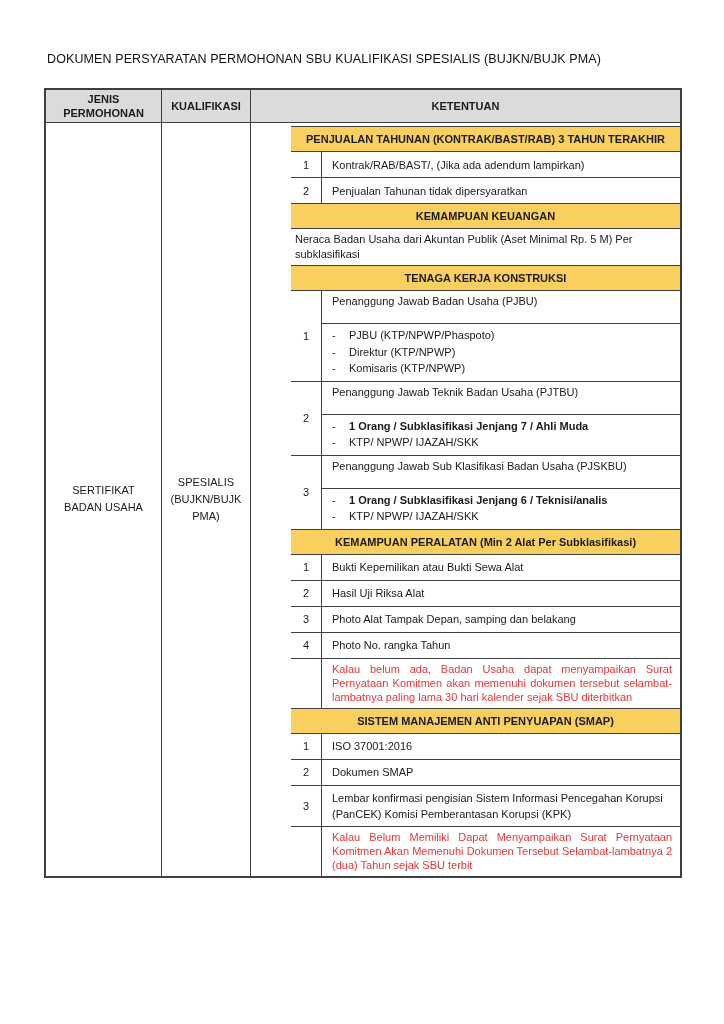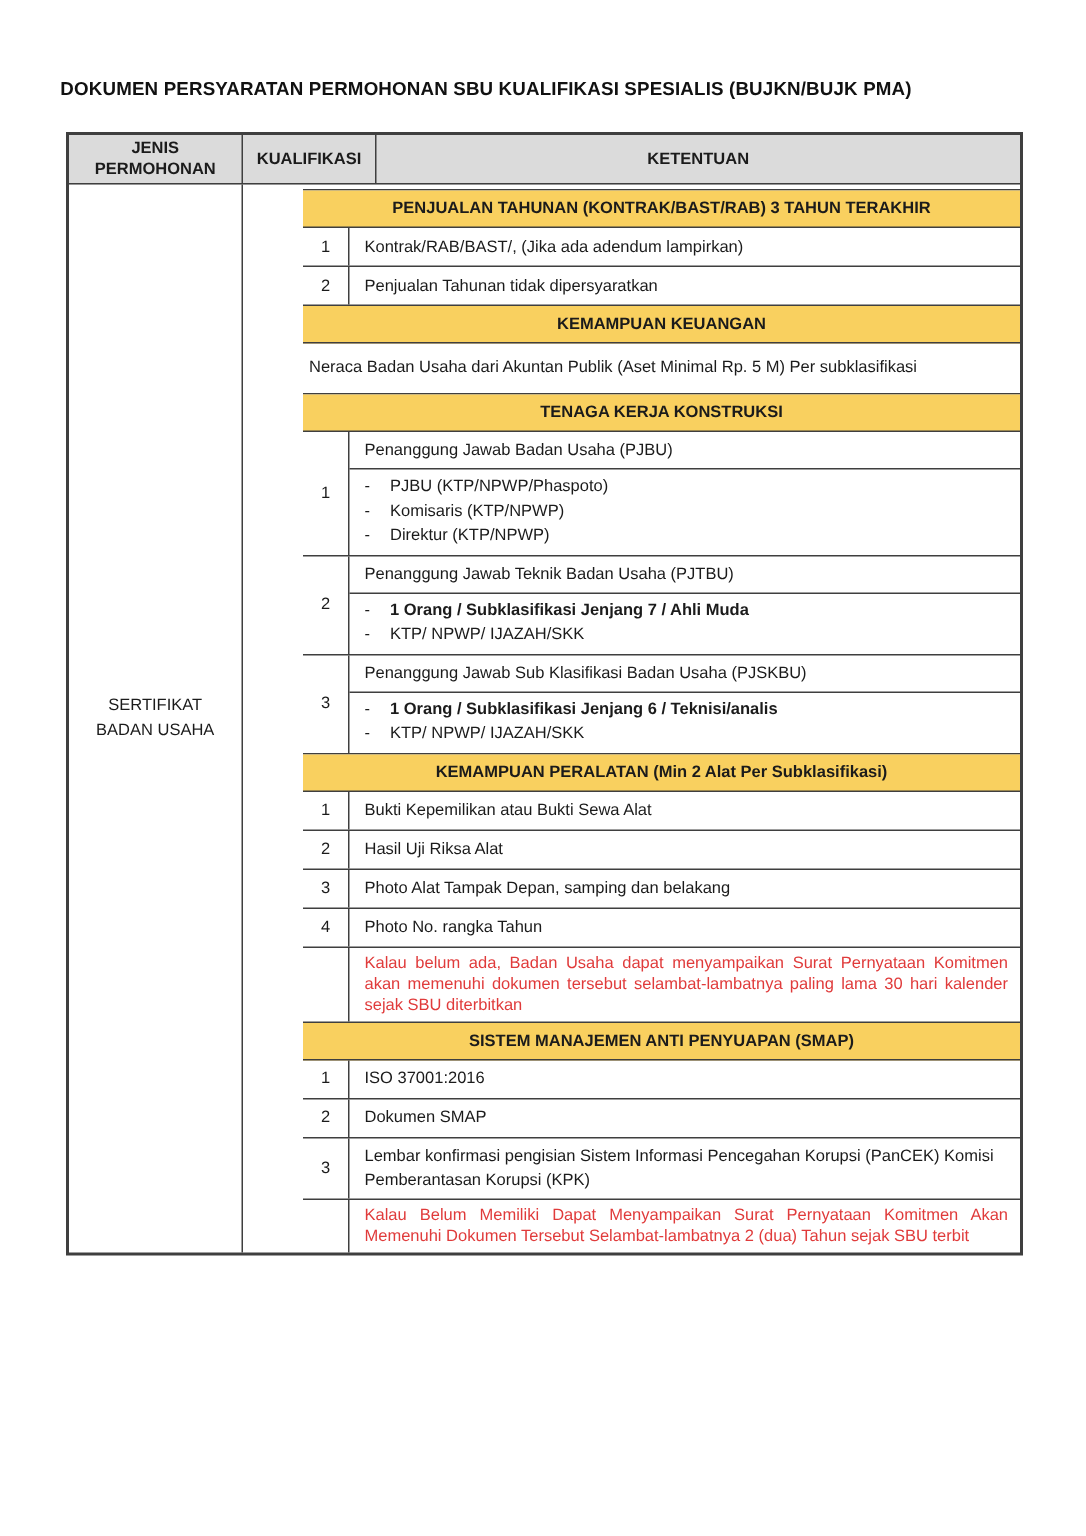--- a/index.html
+++ b/index.html
@@ -13,21 +13,21 @@
   html,body{background:#fff;}
   body{
     width:724px;height:1024px;
     font-family:"Liberation Sans",sans-serif;
     color:var(--ink);
     position:relative;
   }
   .page{position:relative;width:724px;height:1024px;background:#fff;overflow:hidden;}
   .doc-title{
     position:absolute;top:52px;left:0;width:648px;
-    text-align:center;font-weight:700;font-size:12.5px;letter-spacing:.1px;color:#111;
+    text-align:center;font-weight:400;font-size:12.5px;letter-spacing:.1px;color:#111;
   }
   .tbl{
     position:absolute;left:44px;top:88px;width:638px;
     border:2px solid var(--border);
     background:#fff;
   }
   
   .hdr{display:flex;background:var(--gray);border-bottom:1px solid var(--border);}
   .hcell{
     display:flex;align-items:center;justify-content:center;text-align:center;
@@ -62,21 +62,21 @@
   .frow{
     border-bottom:1px solid var(--border);
     min-height:34px;display:flex;align-items:center;
     padding:3px 2px 3px 4px;font-size:11px;line-height:15px;
   }
   .grow{display:flex;border-bottom:1px solid var(--border);}
   .gcontent{flex:1;display:flex;flex-direction:column;}
   .gtitle{
     border-bottom:1px solid var(--border);
     min-height:25px;display:flex;align-items:center;
-    padding:3px 8px 2px 10px;font-size:11px;line-height:15px;
+    padding:3px 8px 14px 10px;font-size:11px;line-height:15px;
   }
   .gitems{padding:3px 8px 4px 0;}
   .gitem{display:flex;font-size:11px;line-height:16.5px;}
   .dash{width:17px;margin-left:10px;flex-shrink:0;text-align:left;}
   .dash::before{content:"-";}
   .gtext{flex:1;}
   .bold{font-weight:700;}
   .nrow{display:flex;border-bottom:1px solid var(--border);}
   .ntxt{
     flex:1;padding:3px 8px 4px 10px;
@@ -95,20 +95,21 @@
   <div class="tbl">
 
     <div class="hdr">
       <div class="hcell c1">JENIS PERMOHONAN</div>
       <div class="hcell c2">KUALIFIKASI</div>
       <div class="hcell c3">KETENTUAN</div>
     </div>
 
     <div class="tbody">
       <div class="merged c1">SERTIFIKAT BADAN USAHA</div>
+      <div class="merged c2">SPESIALIS (BUJKN/BUJK PMA)</div>
 
       <div class="kcol">
 
         <div class="spacer"></div>
 
         <div class="sec">PENJUALAN TAHUNAN (KONTRAK/BAST/RAB) 3 TAHUN TERAKHIR</div>
 
         <div class="irow">
           <div class="num">1</div>
           <div class="itxt">Kontrak/RAB/BAST/, (Jika ada adendum lampirkan)</div>
@@ -129,25 +130,25 @@
           <div class="num">1</div>
           <div class="gcontent">
             <div class="gtitle">Penanggung Jawab Badan Usaha (PJBU)</div>
             <div class="gitems">
               <div class="gitem">
                   <span class="dash"></span>
                   <span class="gtext">PJBU (KTP/NPWP/Phaspoto)</span>
                 </div>
               <div class="gitem">
                   <span class="dash"></span>
+                  <span class="gtext">Direktur (KTP/NPWP)</span>
+                </div>
+              <div class="gitem">
+                  <span class="dash"></span>
                   <span class="gtext">Komisaris (KTP/NPWP)</span>
-                </div>
-              <div class="gitem">
-                  <span class="dash"></span>
-                  <span class="gtext">Direktur (KTP/NPWP)</span>
                 </div>
             </div>
           </div>
         </div>
 
         <div class="grow">
           <div class="num">2</div>
           <div class="gcontent">
             <div class="gtitle">Penanggung Jawab Teknik Badan Usaha (PJTBU)</div>
             <div class="gitems">

